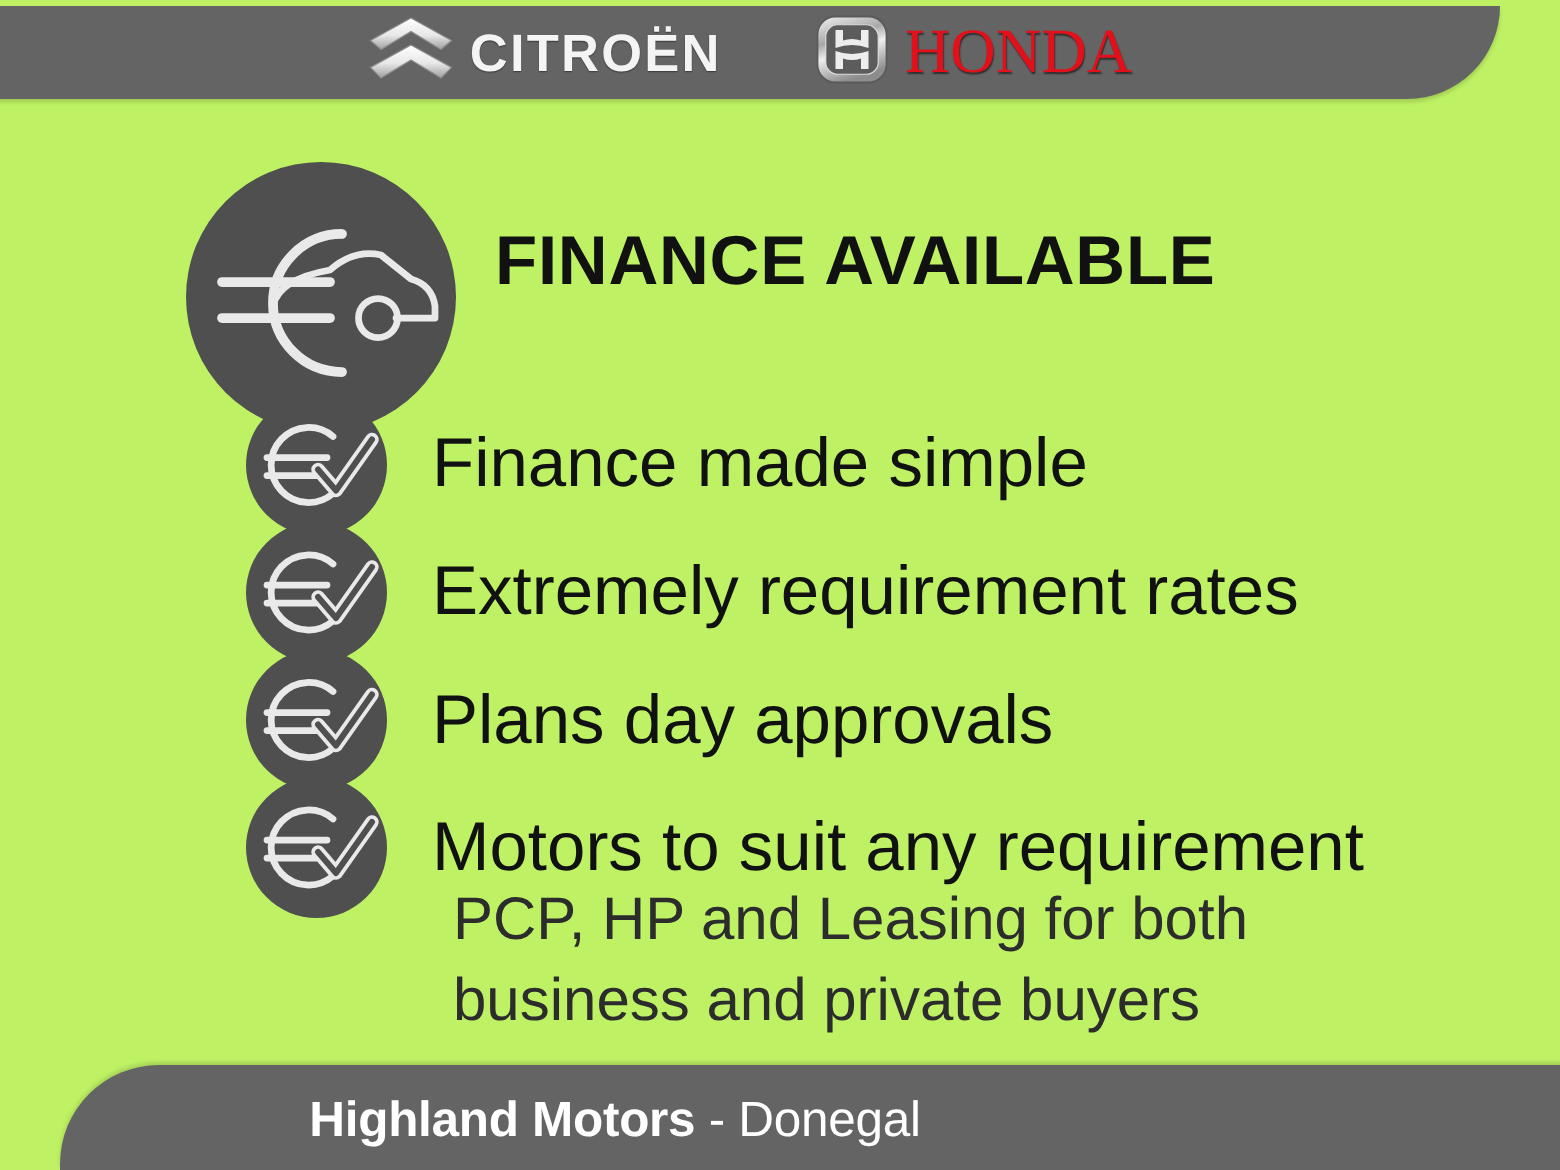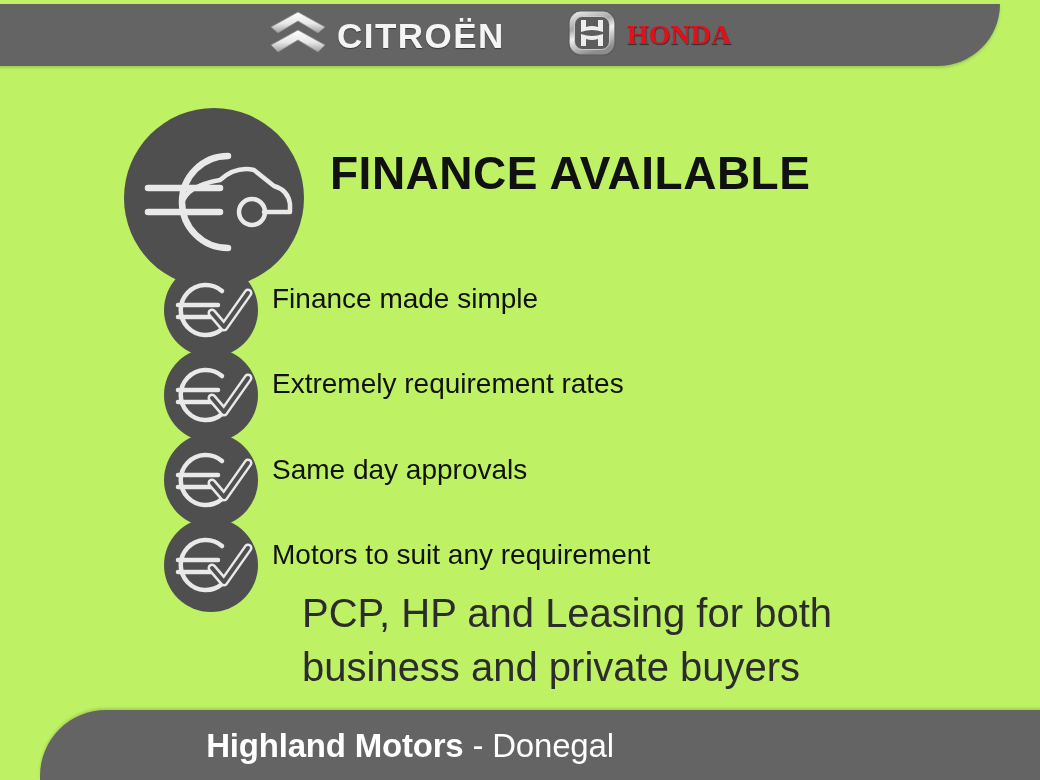--- a/index.html
+++ b/index.html
@@ -49,22 +49,22 @@
     font-size: 35px;
     letter-spacing: 1.5px;
     color: #f4f4f4;
     text-shadow: 0 1px 1px rgba(0,0,0,0.45);
     line-height: 1;
   }
 
   
   #honda-wordmark {
     font-family: "Liberation Serif", serif;
-    font-weight: bold;
-    font-size: 28px;
+    font-weight: normal;
+    font-size: 42px;
     letter-spacing: 0px;
     color: #e1101b;
     text-shadow: 0.5px 1px 1px rgba(0,0,0,0.55);
     line-height: 1;
   }
 
   
   #bottom-bar {
     position: absolute;
     left: 40px;
@@ -124,22 +124,22 @@
     font-weight: bold;
     letter-spacing: 0.5px;
     color: #111111;
     line-height: 1.1;
     white-space: nowrap;
   }
 
   
   .bullet-text {
     position: absolute;
-    left: 272px;
-    font-size: 28px;
+    left: 288px;
+    font-size: 46px;
     font-weight: normal;
     color: #111111;
     line-height: 1;
     white-space: nowrap;
   }
   #bullet-text-0 { top: 285px; }
   #bullet-text-1 { top: 370px; }
   #bullet-text-2 { top: 456px; }
   #bullet-text-3 { top: 541px; }
 
@@ -248,21 +248,21 @@
       <path d="M14 54 L54 54" fill="none" stroke="#e9e9e9" stroke-width="4.5" stroke-linecap="round"></path>
       <path d="M48 50 L60 64 L84 30" fill="none" stroke="#e9e9e9" stroke-width="9" stroke-linecap="round" stroke-linejoin="round"></path>
       <path d="M48 50 L60 64 L84 30" fill="none" stroke="#4f4f4f" stroke-width="4" stroke-linecap="round" stroke-linejoin="round"></path>
     </svg>
   </div>
 
   <div id="headline">FINANCE AVAILABLE</div>
 
   <div class="bullet-text" id="bullet-text-0">Finance made simple</div>
   <div class="bullet-text" id="bullet-text-1">Extremely requirement rates</div>
-  <div class="bullet-text" id="bullet-text-2">Same day approvals</div>
+  <div class="bullet-text" id="bullet-text-2">Plans day approvals</div>
   <div class="bullet-text" id="bullet-text-3">Motors to suit any requirement</div>
 
   <div id="bullet-sub">PCP, HP and Leasing for both
 business and private buyers</div>
 
   <div id="bottom-bar">
     <div id="footer-text">
       <span id="footer-dealer">Highland Motors</span><span id="footer-location"> - Donegal</span>
     </div>
   </div>

